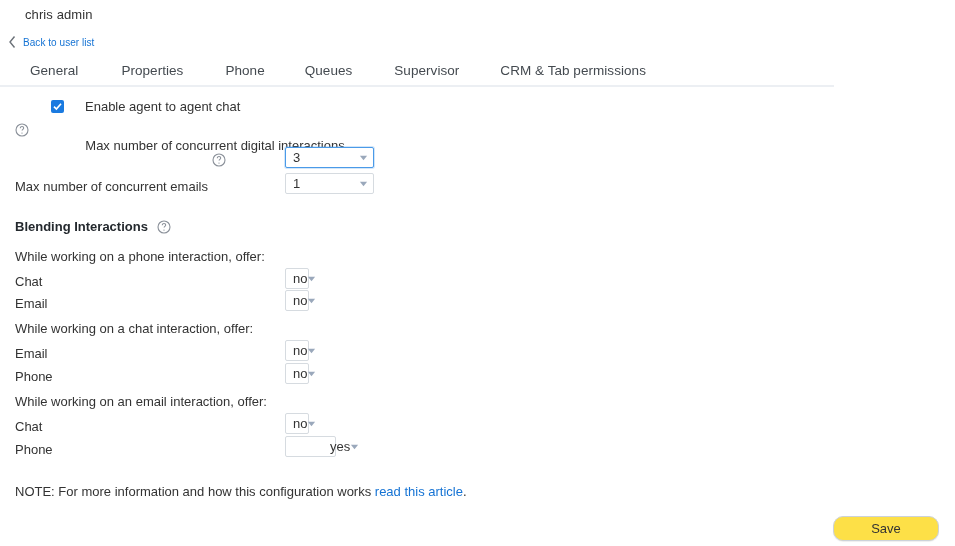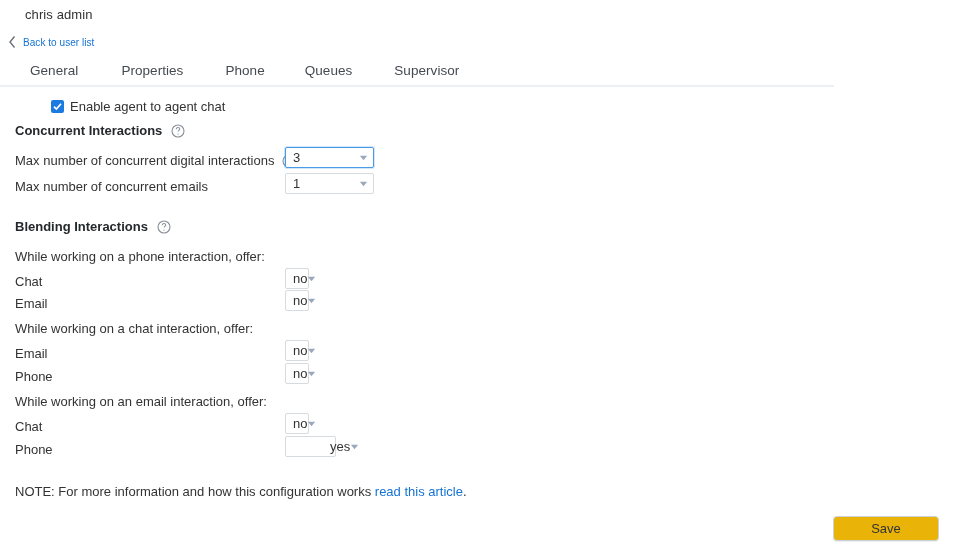--- a/index.html
+++ b/index.html
@@ -97,21 +97,21 @@
     top: 88px;
     width: 955px;
   }
 
   .chk-row {
     position: absolute;
     left: 18px;
     top: 11px;
     display: flex;
     align-items: center;
-    gap: 6px;
+    gap: 21px;
     padding-left: 33px;
   }
   .checkbox {
     width: 13px;
     height: 13px;
     border-radius: 2px;
     background: #1a7ae0;
     position: relative;
     cursor: pointer;
     flex: none;
@@ -212,23 +212,23 @@
     top: 428px;
     width: 955px;
     display: flex;
     justify-content: flex-end;
     gap: 12px;
     padding-right: 16px;
   }
   .btn {
     width: 106px;
     height: 25px;
-    background: #eab308;
+    background: #fde047;
     border: 1px solid #ccd2d9;
-    border-radius: 4px;
+    border-radius: 10px;
     font-family: "Liberation Sans", sans-serif;
     font-size: 13px;
     color: #333333;
     cursor: pointer;
     box-shadow: 0 1px 1px rgba(0,0,0,0.07);
     display: flex;
     align-items: center;
     justify-content: center;
     margin-left: 20px;
   }
@@ -246,45 +246,45 @@
   </span>
   <span class="back-link">Back to user list</span>
 </div>
 
 <div class="tabs">
   <div class="tab">General</div>
   <div class="tab tab-gap-1">Properties</div>
   <div class="tab tab-gap-2">Phone</div>
   <div class="tab tab-gap-3">Queues</div>
   <div class="tab tab-gap-4">Supervisor</div>
+  <div class="tab tab-gap-5">CRM &amp; Tab permissions</div>
 </div>
 
 <div class="content">
 
   <div class="chk-row">
     <span class="checkbox">
       <svg width="11" height="11" viewBox="0 0 11 11" fill="none" stroke="#ffffff" stroke-width="1.7">
         <polyline points="2,5.6 4.4,8 9,2.8"></polyline>
       </svg>
     </span>
     <span class="chk-label">Enable agent to agent chat</span>
   </div>
 
   <div class="section-head concurrent">
-    <span>Concurrent Interactions</span>
     <span>
       <svg class="help-icon" viewBox="0 0 14 14" fill="none" stroke="currentColor" stroke-width="1.1">
         <circle cx="7" cy="7" r="6"></circle>
         <path d="M5.3 5.2c0-1 .8-1.7 1.7-1.7s1.7.7 1.7 1.6c0 1.2-1.6 1.3-1.6 2.5" stroke-width="1.1"></path>
         <circle cx="7" cy="10.1" r="0.65" fill="currentColor" stroke="none"></circle>
       </svg>
     </span>
   </div>
 
-  <div class="field-row" style="top:62px;">
+  <div class="field-row" style="top:50px;flex-direction:column;">
     <span class="field-label">Max number of concurrent digital interactions</span>
     <span class="inline-help">
       <svg class="help-icon" viewBox="0 0 14 14" fill="none" stroke="currentColor" stroke-width="1.1">
         <circle cx="7" cy="7" r="6"></circle>
         <path d="M5.3 5.2c0-1 .8-1.7 1.7-1.7s1.7.7 1.7 1.6c0 1.2-1.6 1.3-1.6 2.5" stroke-width="1.1"></path>
         <circle cx="7" cy="10.1" r="0.65" fill="currentColor" stroke="none"></circle>
       </svg>
     </span>
   </div>
   <div class="sel wide focused" style="top:59px;">

